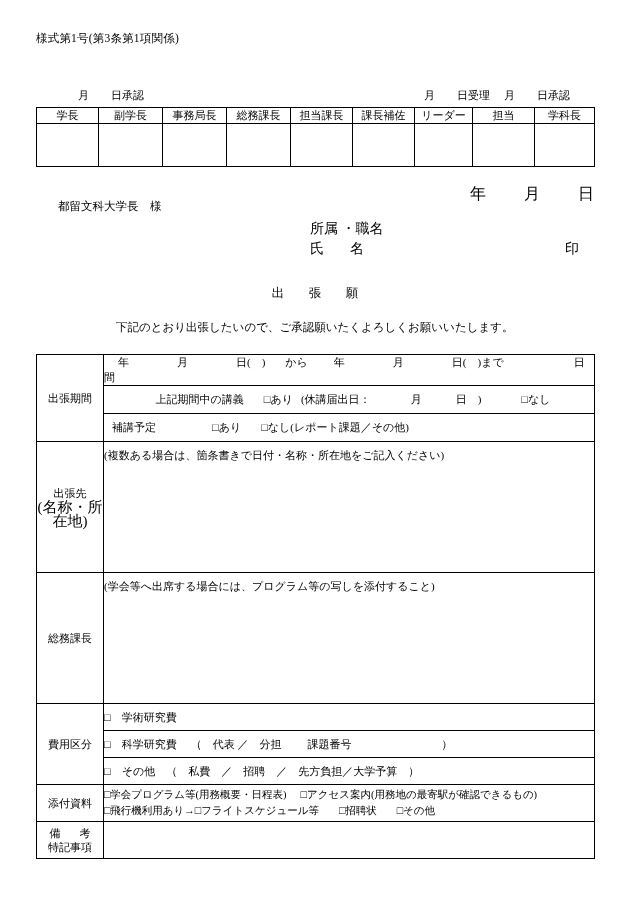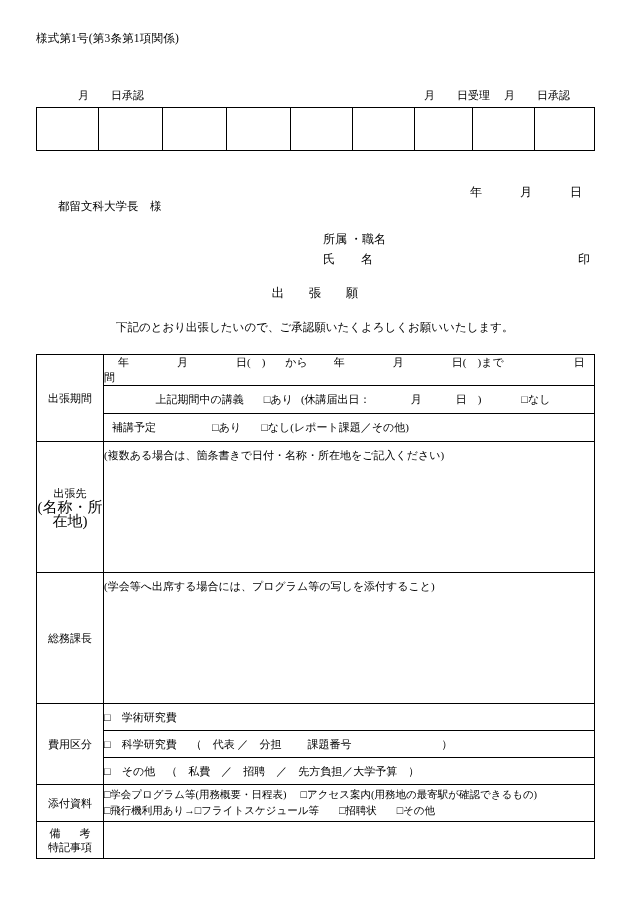--- a/index.html
+++ b/index.html
@@ -69,44 +69,43 @@
     padding: 0;
   }
   table.approval th { height: 15px; line-height: 15px; }
   table.approval td.blank { height: 42px; }
 
   
   .doc-date {
     position: absolute;
     left: 470px;
     top: 184px;
-    font-size: 12px;
+    font-size: 16px;
     white-space: nowrap;
   }
   .doc-date .g { display: inline-block; width: 38px; }
 
   
   .addressee {
     position: absolute;
     left: 58px;
     top: 199px;
     font-size: 11.5px;
     white-space: nowrap;
     font-family: Liberation Mono, monospace;
   }
 
   
   .applicant {
     position: absolute;
     left: 310px;
-    top: 229px;
-    font-size: 12px;
+    top: 219px;
+    font-size: 14px;
     line-height: 20px;
     white-space: nowrap;
-    margin-left: 13px;
   }
   .applicant .row { position: relative; height: 20px; }
   .applicant .seal {
     position: absolute;
     left: 255px;
     top: 0;
   }
   .nm { display: inline-block; }
   .nm .pad { display: inline-block; width: 26px; }
 
@@ -211,20 +210,31 @@
         <col style="width:64px">
         <col style="width:64px">
         <col style="width:64px">
       <col style="width:62px">
         <col style="width:62px">
         <col style="width:58px">
         <col style="width:62px">
         <col style="width:60px">
     </colgroup>
     <tbody>
+        <tr>
+      <th>学長</th>
+      <th>副学長</th>
+      <th>事務局長</th>
+      <th>総務課長</th>
+      <th>担当課長</th>
+      <th>課長補佐</th>
+      <th>リーダー</th>
+      <th>担当</th>
+      <th>学科長</th>
+    </tr>
     <tr>
       <td class="blank"></td>
       <td class="blank"></td>
       <td class="blank"></td>
       <td class="blank"></td>
       <td class="blank"></td>
       <td class="blank"></td>
       <td class="blank"></td>
       <td class="blank"></td>
       <td class="blank"></td>

